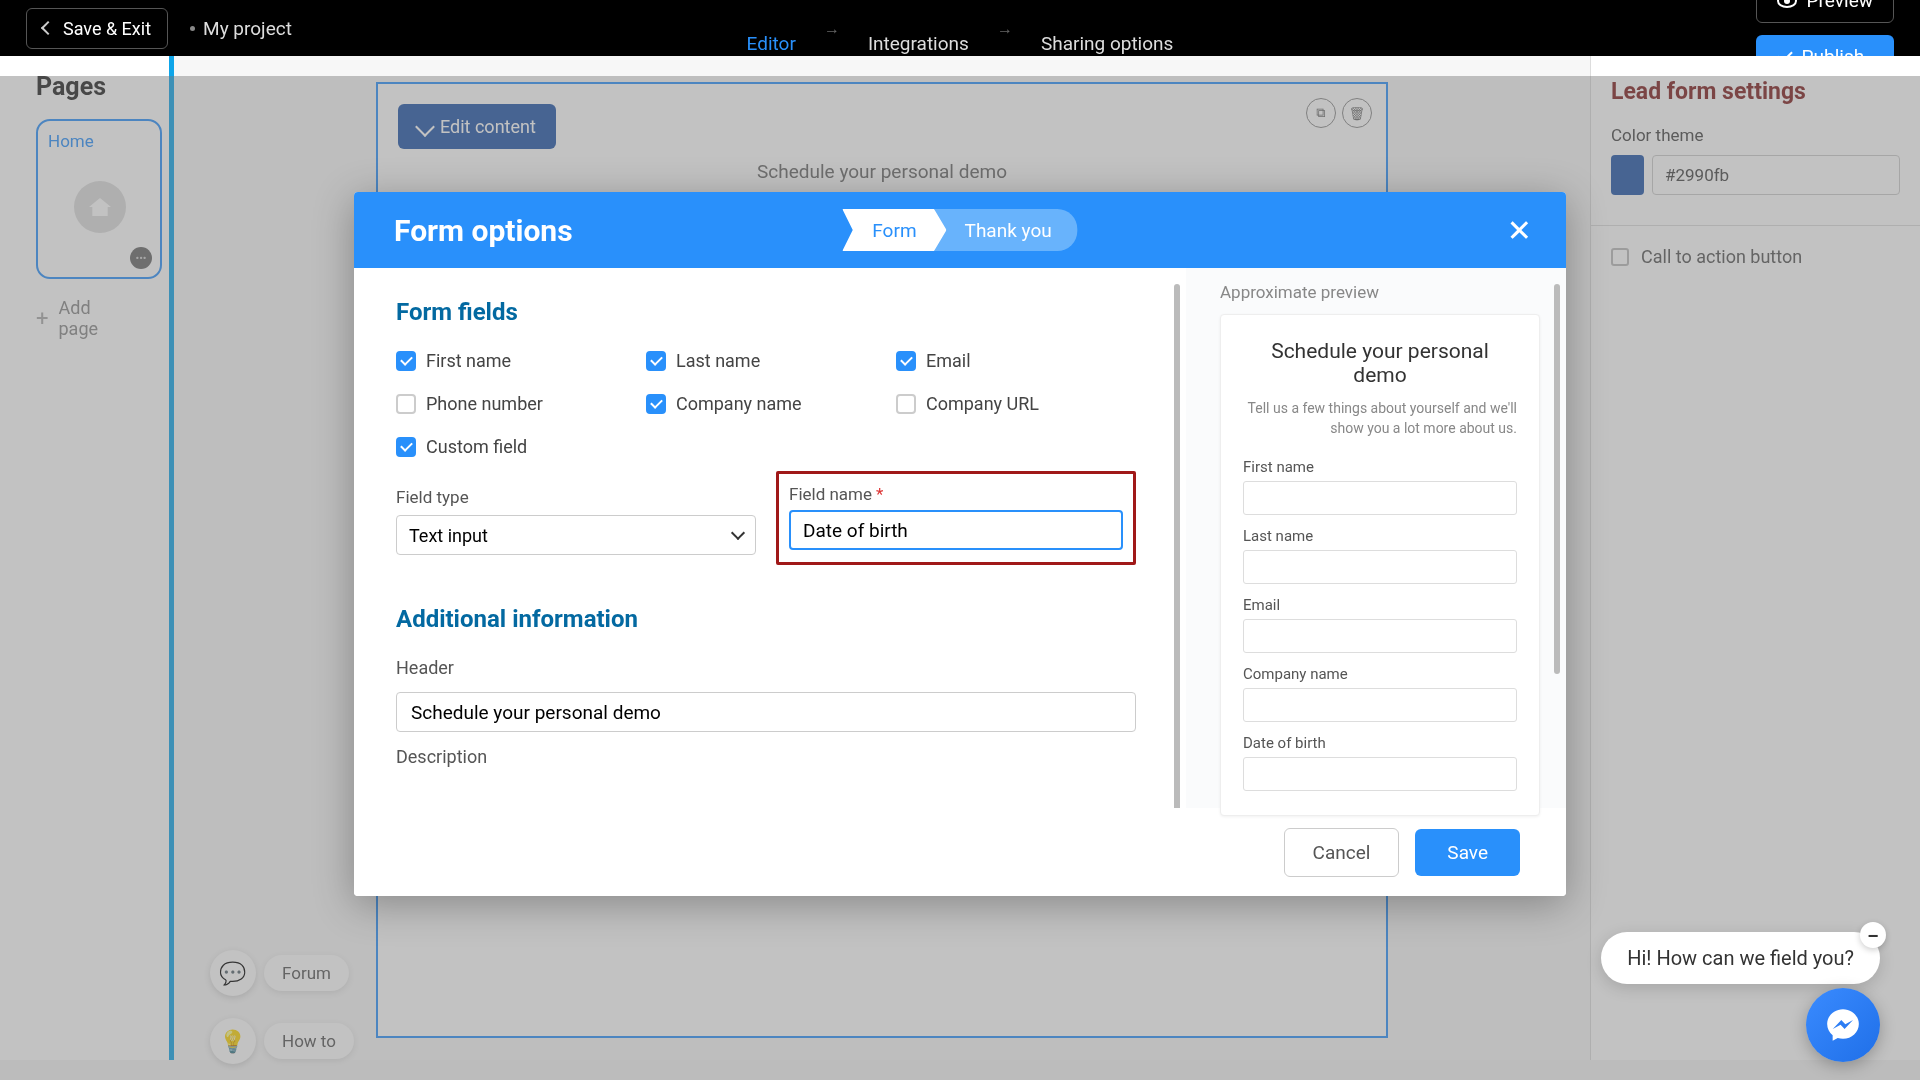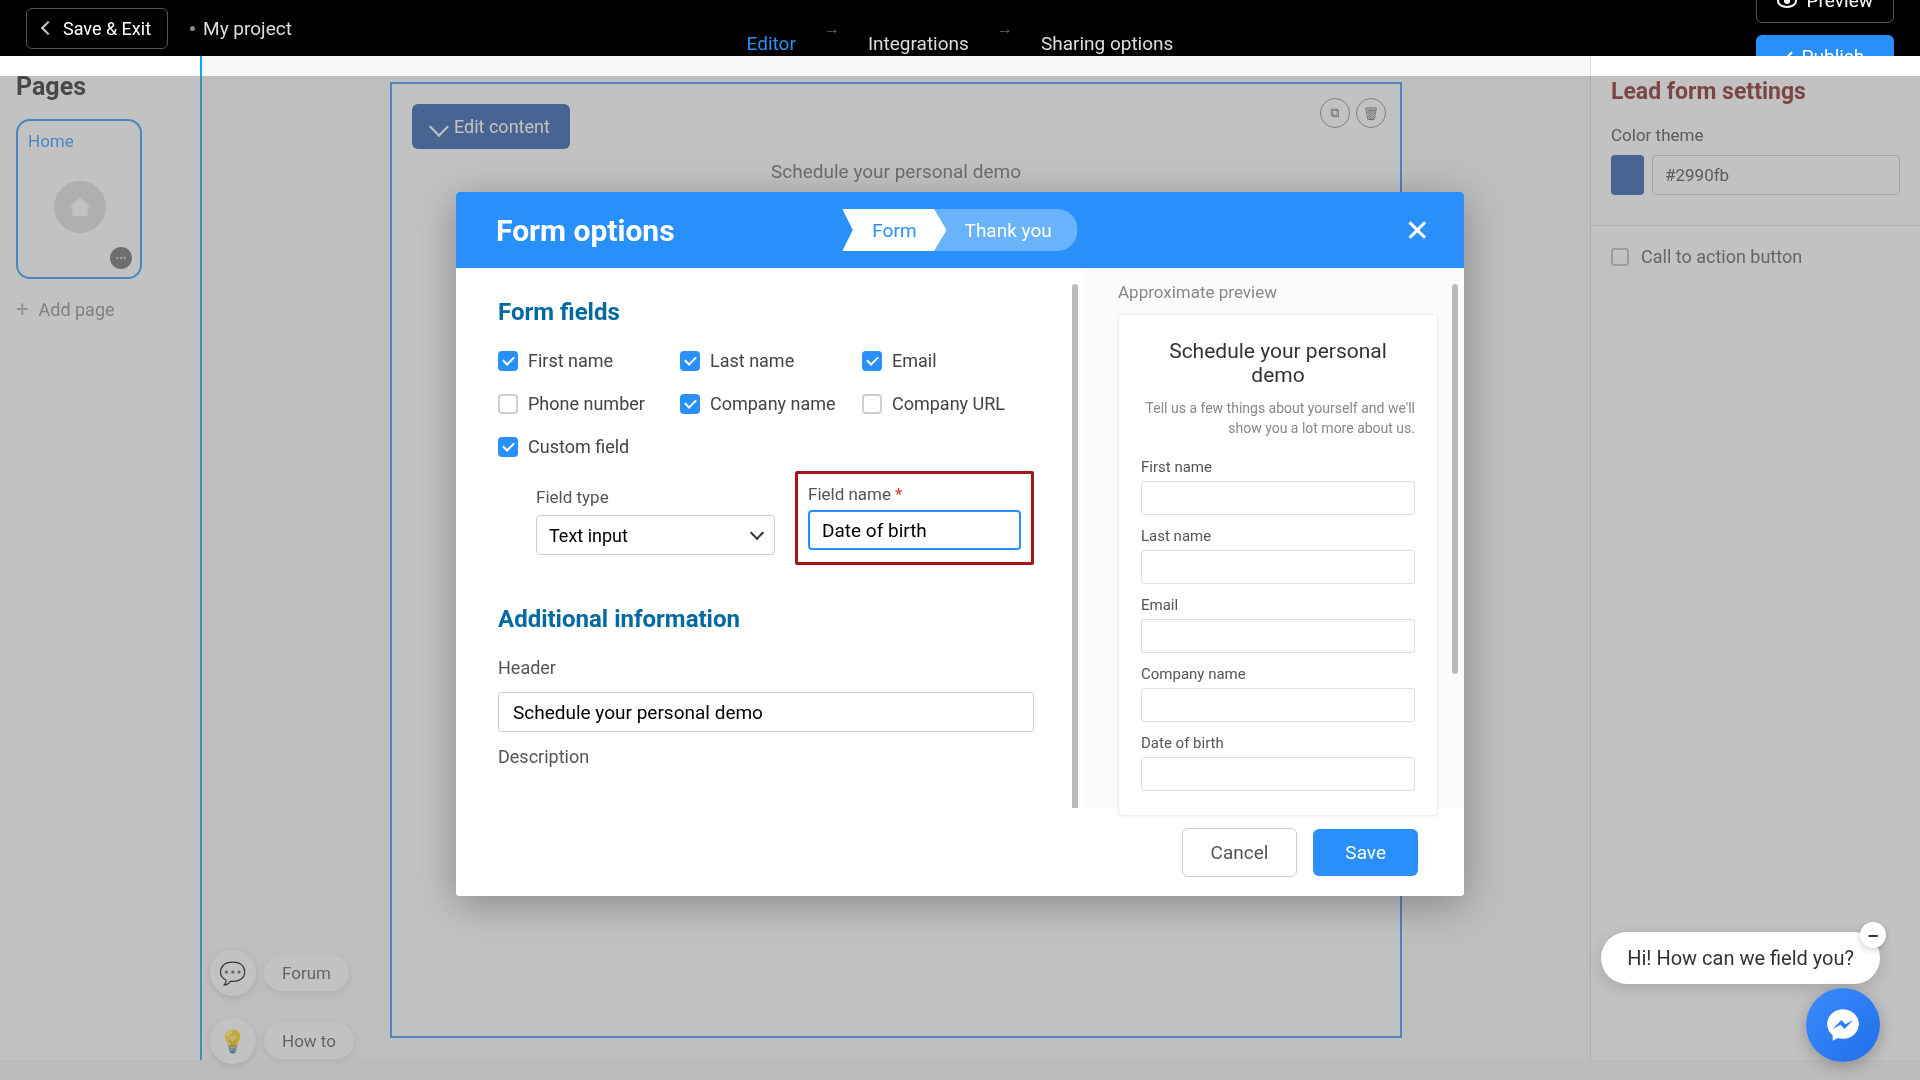--- a/index.html
+++ b/index.html
@@ -17,21 +17,21 @@
 .nav-arrow { color: #666; font-size: 16px; }
 .topbar-right { margin-left: auto; display: flex; gap: 12px; flex-direction: column; }
 .preview-btn { display: flex; align-items: center; gap: 10px; border: 1px solid #555; padding: 10px 20px; border-radius: 6px; color: #fff; font-size: 19px; cursor: pointer; background: transparent; }
 .publish-btn { display: flex; align-items: center; gap: 10px; background: #2990fb; color: #fff; border: none; padding: 10px 22px; border-radius: 6px; font-size: 19px; cursor: pointer; }
 .eye-icon { width: 20px; height: 14px; border: 2px solid #fff; border-radius: 80% 80% 80% 80%; position: relative; }
 .eye-icon::after { content: ''; position: absolute; width: 6px; height: 6px; background: #fff; border-radius: 50%; top: 2px; left: 5px; }
 .check-icon { width: 14px; height: 8px; border-left: 2px solid #fff; border-bottom: 2px solid #fff; transform: rotate(-45deg); margin-bottom: 4px; }
 
 
 .main { display: flex; height: calc(100% - 76px); }
-.left-panel { width: 202px; padding: 16px 16px; border-right: 2px solid #0ea5e9; background: #fff; }
+.left-panel { width: 174px; padding: 16px 36px; border-right: 5px solid #0ea5e9; background: #fff; }
 .left-panel h2 { font-size: 25px; font-weight: 700; color: #222; margin-bottom: 18px; }
 .page-thumb { width: 126px; height: 160px; border: 2px solid #2990fb; border-radius: 14px; padding: 10px; position: relative; background: #fff; }
 .page-thumb-title { color: #2990fb; font-size: 17px; }
 .page-thumb-circle { width: 52px; height: 52px; background: #ddd; border-radius: 50%; position: absolute; top: 60px; left: 36px; display: flex; align-items: center; justify-content: center; }
 .house-icon { width: 22px; height: 18px; background: #fff; clip-path: polygon(50% 0, 100% 50%, 85% 50%, 85% 100%, 15% 100%, 15% 50%, 0 50%); }
 .page-dots { position: absolute; bottom: 8px; right: 8px; width: 22px; height: 22px; background: #666; border-radius: 50%; color: #ccc; font-size: 11px; display: flex; align-items: center; justify-content: center; }
 .add-page { margin-top: 18px; color: #888; font-size: 18px; display: flex; align-items: center; gap: 10px; cursor: pointer; }
 .plus { font-size: 22px; color: #aaa; }
 
 .center-panel { flex: 1; padding: 26px 36px; background: #f7f7f7; position: relative; }
@@ -47,41 +47,41 @@
 .rp-label { font-size: 17px; color: #444; margin-bottom: 10px; }
 .color-row { display: flex; gap: 8px; margin-bottom: 30px; }
 .color-swatch { width: 40px; height: 40px; background: #2055a8; border-radius: 4px; }
 .color-input { flex: 1; height: 40px; border: 1px solid #ccc; border-radius: 4px; padding: 0 12px; font-size: 17px; color: #444; }
 .divider { height: 1px; background: #ddd; margin: 10px -20px 20px; }
 .cta-row { display: flex; align-items: center; gap: 12px; color: #555; font-size: 18px; }
 .checkbox-sm { width: 18px; height: 18px; border: 2px solid #bbb; border-radius: 3px; }
 
 
 .overlay { position: absolute; inset: 76px 0 0 0; background: rgba(120,120,120,0.45); z-index: 50; }
-.modal { position: absolute; top: 192px; left: 50%; transform: translateX(-50%); width: 1008px; background: #fff; border-radius: 4px; z-index: 60; box-shadow: 0 8px 40px rgba(0,0,0,0.3); overflow: hidden; }
+.modal { position: absolute; top: 192px; left: 50%; transform: translateX(-50%); width: 1212px; background: #fff; border-radius: 4px; z-index: 60; box-shadow: 0 8px 40px rgba(0,0,0,0.3); overflow: hidden; }
 .modal-head { background: #2990fb; height: 76px; display: flex; align-items: center; padding: 0 40px; position: relative; }
 .modal-title { color: #fff; font-size: 30px; font-weight: 700; }
 .modal-tabs { position: absolute; left: 50%; transform: translateX(-50%); display: flex; height: 42px; }
 .mtab-form { background: #fff; color: #2990fb; padding: 0 24px; display: flex; align-items: center; font-size: 19px; clip-path: polygon(0 0, 88% 0, 100% 50%, 88% 100%, 0 100%, 10% 50%); padding-left: 30px; padding-right: 30px; }
 .mtab-ty { background: #68b3fc; color: #fff; padding: 0 26px 0 30px; display: flex; align-items: center; font-size: 19px; margin-left: -12px; border-radius: 0 20px 20px 0; }
 .modal-close { position: absolute; right: 34px; color: #fff; font-size: 30px; cursor: pointer; font-weight: 300; }
 .modal-body { display: flex; height: 540px; }
 .mb-left { flex: 1; padding: 30px 50px 10px 42px; overflow: hidden; position: relative; }
 .mb-left::after { content: ''; position: absolute; right: 6px; top: 16px; width: 6px; height: 560px; background: #bbb; border-radius: 3px; }
 .mb-right { width: 380px; padding: 14px 24px 14px 8px; background: #fafbfc; position: relative; }
 .mb-right::after { content: ''; position: absolute; right: 6px; top: 16px; width: 6px; height: 390px; background: #bbb; border-radius: 3px; }
 
 .sec-title { font-size: 24px; font-weight: 700; color: #0369a1; margin-bottom: 24px; }
 .fields-grid { display: grid; grid-template-columns: repeat(3, 1fr); gap: 22px 10px; margin-bottom: 30px; }
 .ff-item { display: flex; align-items: center; gap: 10px; font-size: 18px; color: #444; cursor: pointer; }
 .cb { width: 20px; height: 20px; border-radius: 4px; border: 2px solid #ccc; flex-shrink: 0; position: relative; }
 .cb.on { background: #2990fb; border-color: #2990fb; }
 .cb.on::after { content: ''; position: absolute; width: 9px; height: 5px; border-left: 2px solid #fff; border-bottom: 2px solid #fff; transform: rotate(-45deg); top: 3px; left: 3px; }
 
-.custom-row { display: flex; gap: 20px; margin-bottom: 40px; margin-left: 38px; }
+.custom-row { display: flex; gap: 20px; margin-bottom: 40px; }
 .cr-col { flex: 1; }
 .cr-label { font-size: 17px; color: #555; margin-bottom: 8px; display: flex; align-items: center; gap: 4px; }
 .req-star { color: #d33; }
 .cr-select { width: 100%; height: 40px; border: 1px solid #ccc; border-radius: 4px; padding: 0 12px; font-size: 18px; background: #fff; position: relative; display: flex; align-items: center; justify-content: space-between; cursor: pointer; }
 .chev-down { width: 10px; height: 10px; border-right: 2px solid #333; border-bottom: 2px solid #333; transform: rotate(45deg); margin-top: -4px; }
 .cr-input-wrap { border: 3px solid #a01818; padding: 10px 10px 12px 10px; margin-top: -16px; border-radius: 2px; }
 .cr-input-wrap .cr-label { margin-bottom: 6px; }
 .cr-input { width: 100%; height: 40px; border: 2px solid #2990fb; border-radius: 4px; padding: 0 12px; font-size: 19px; outline: none; }
 
 .ai-input { width: 100%; height: 40px; border: 1px solid #ccc; border-radius: 4px; padding: 0 14px; font-size: 19px; margin-top: 6px; margin-bottom: 14px; }

